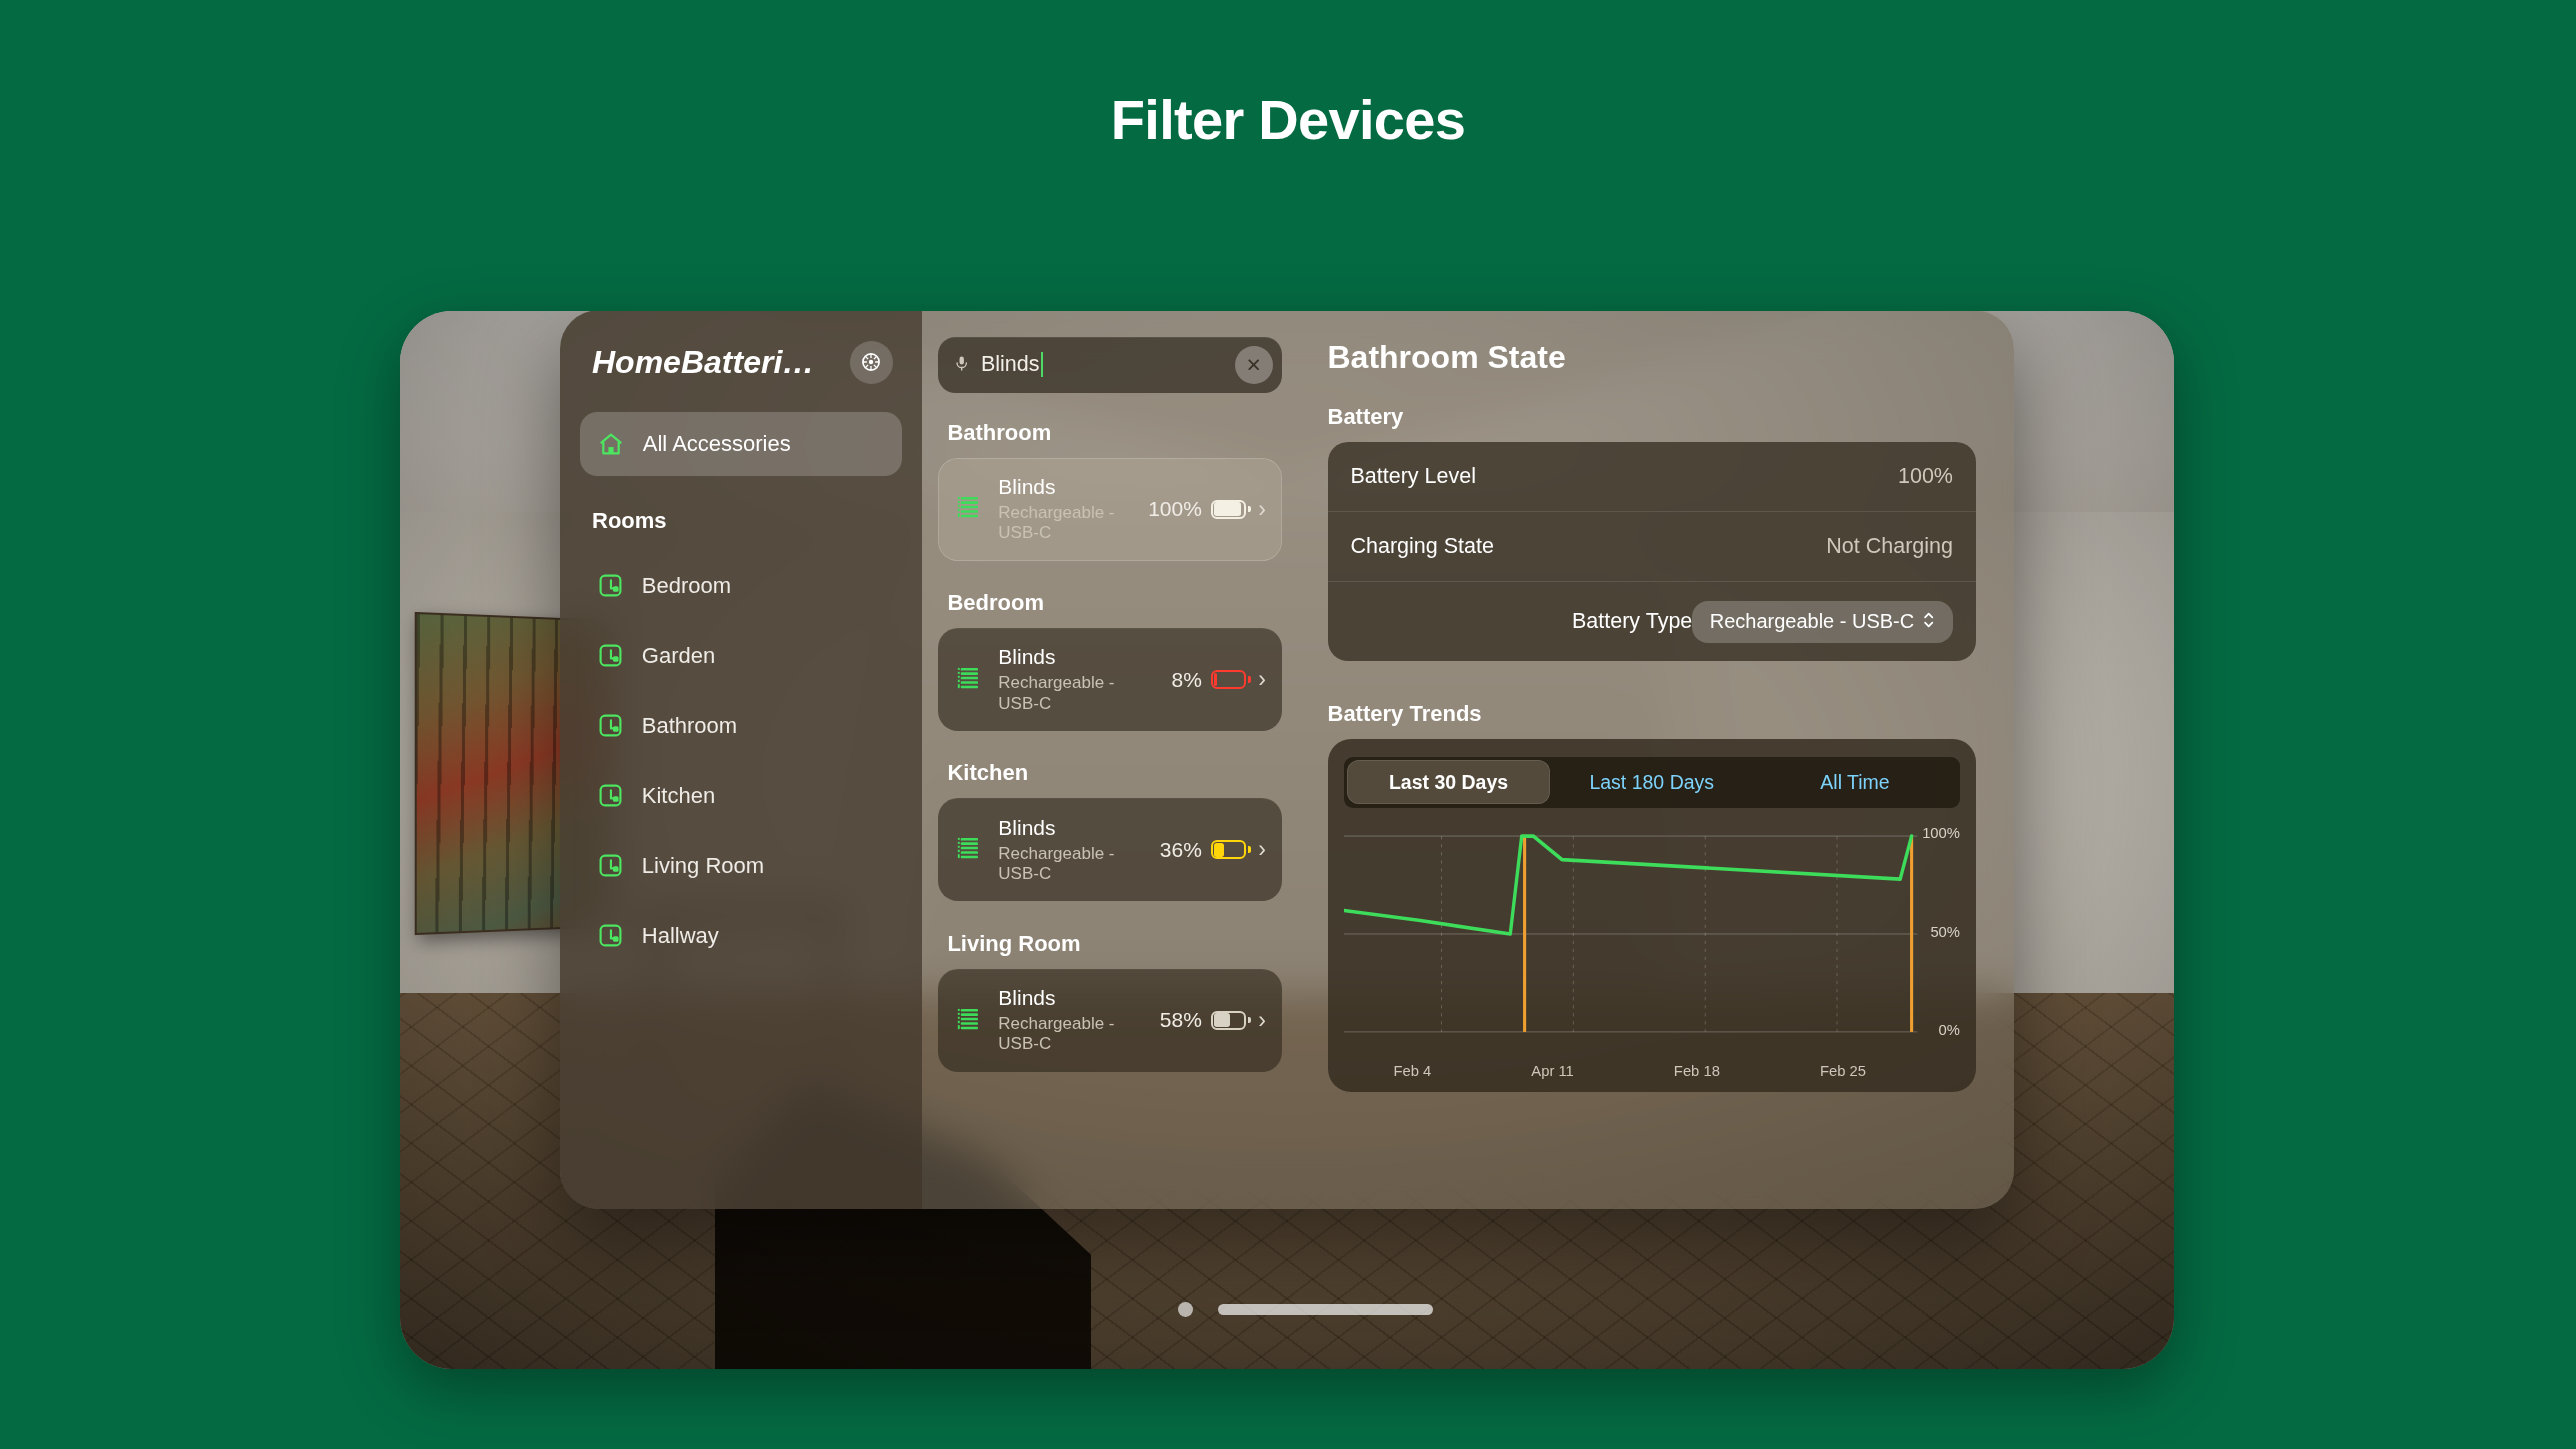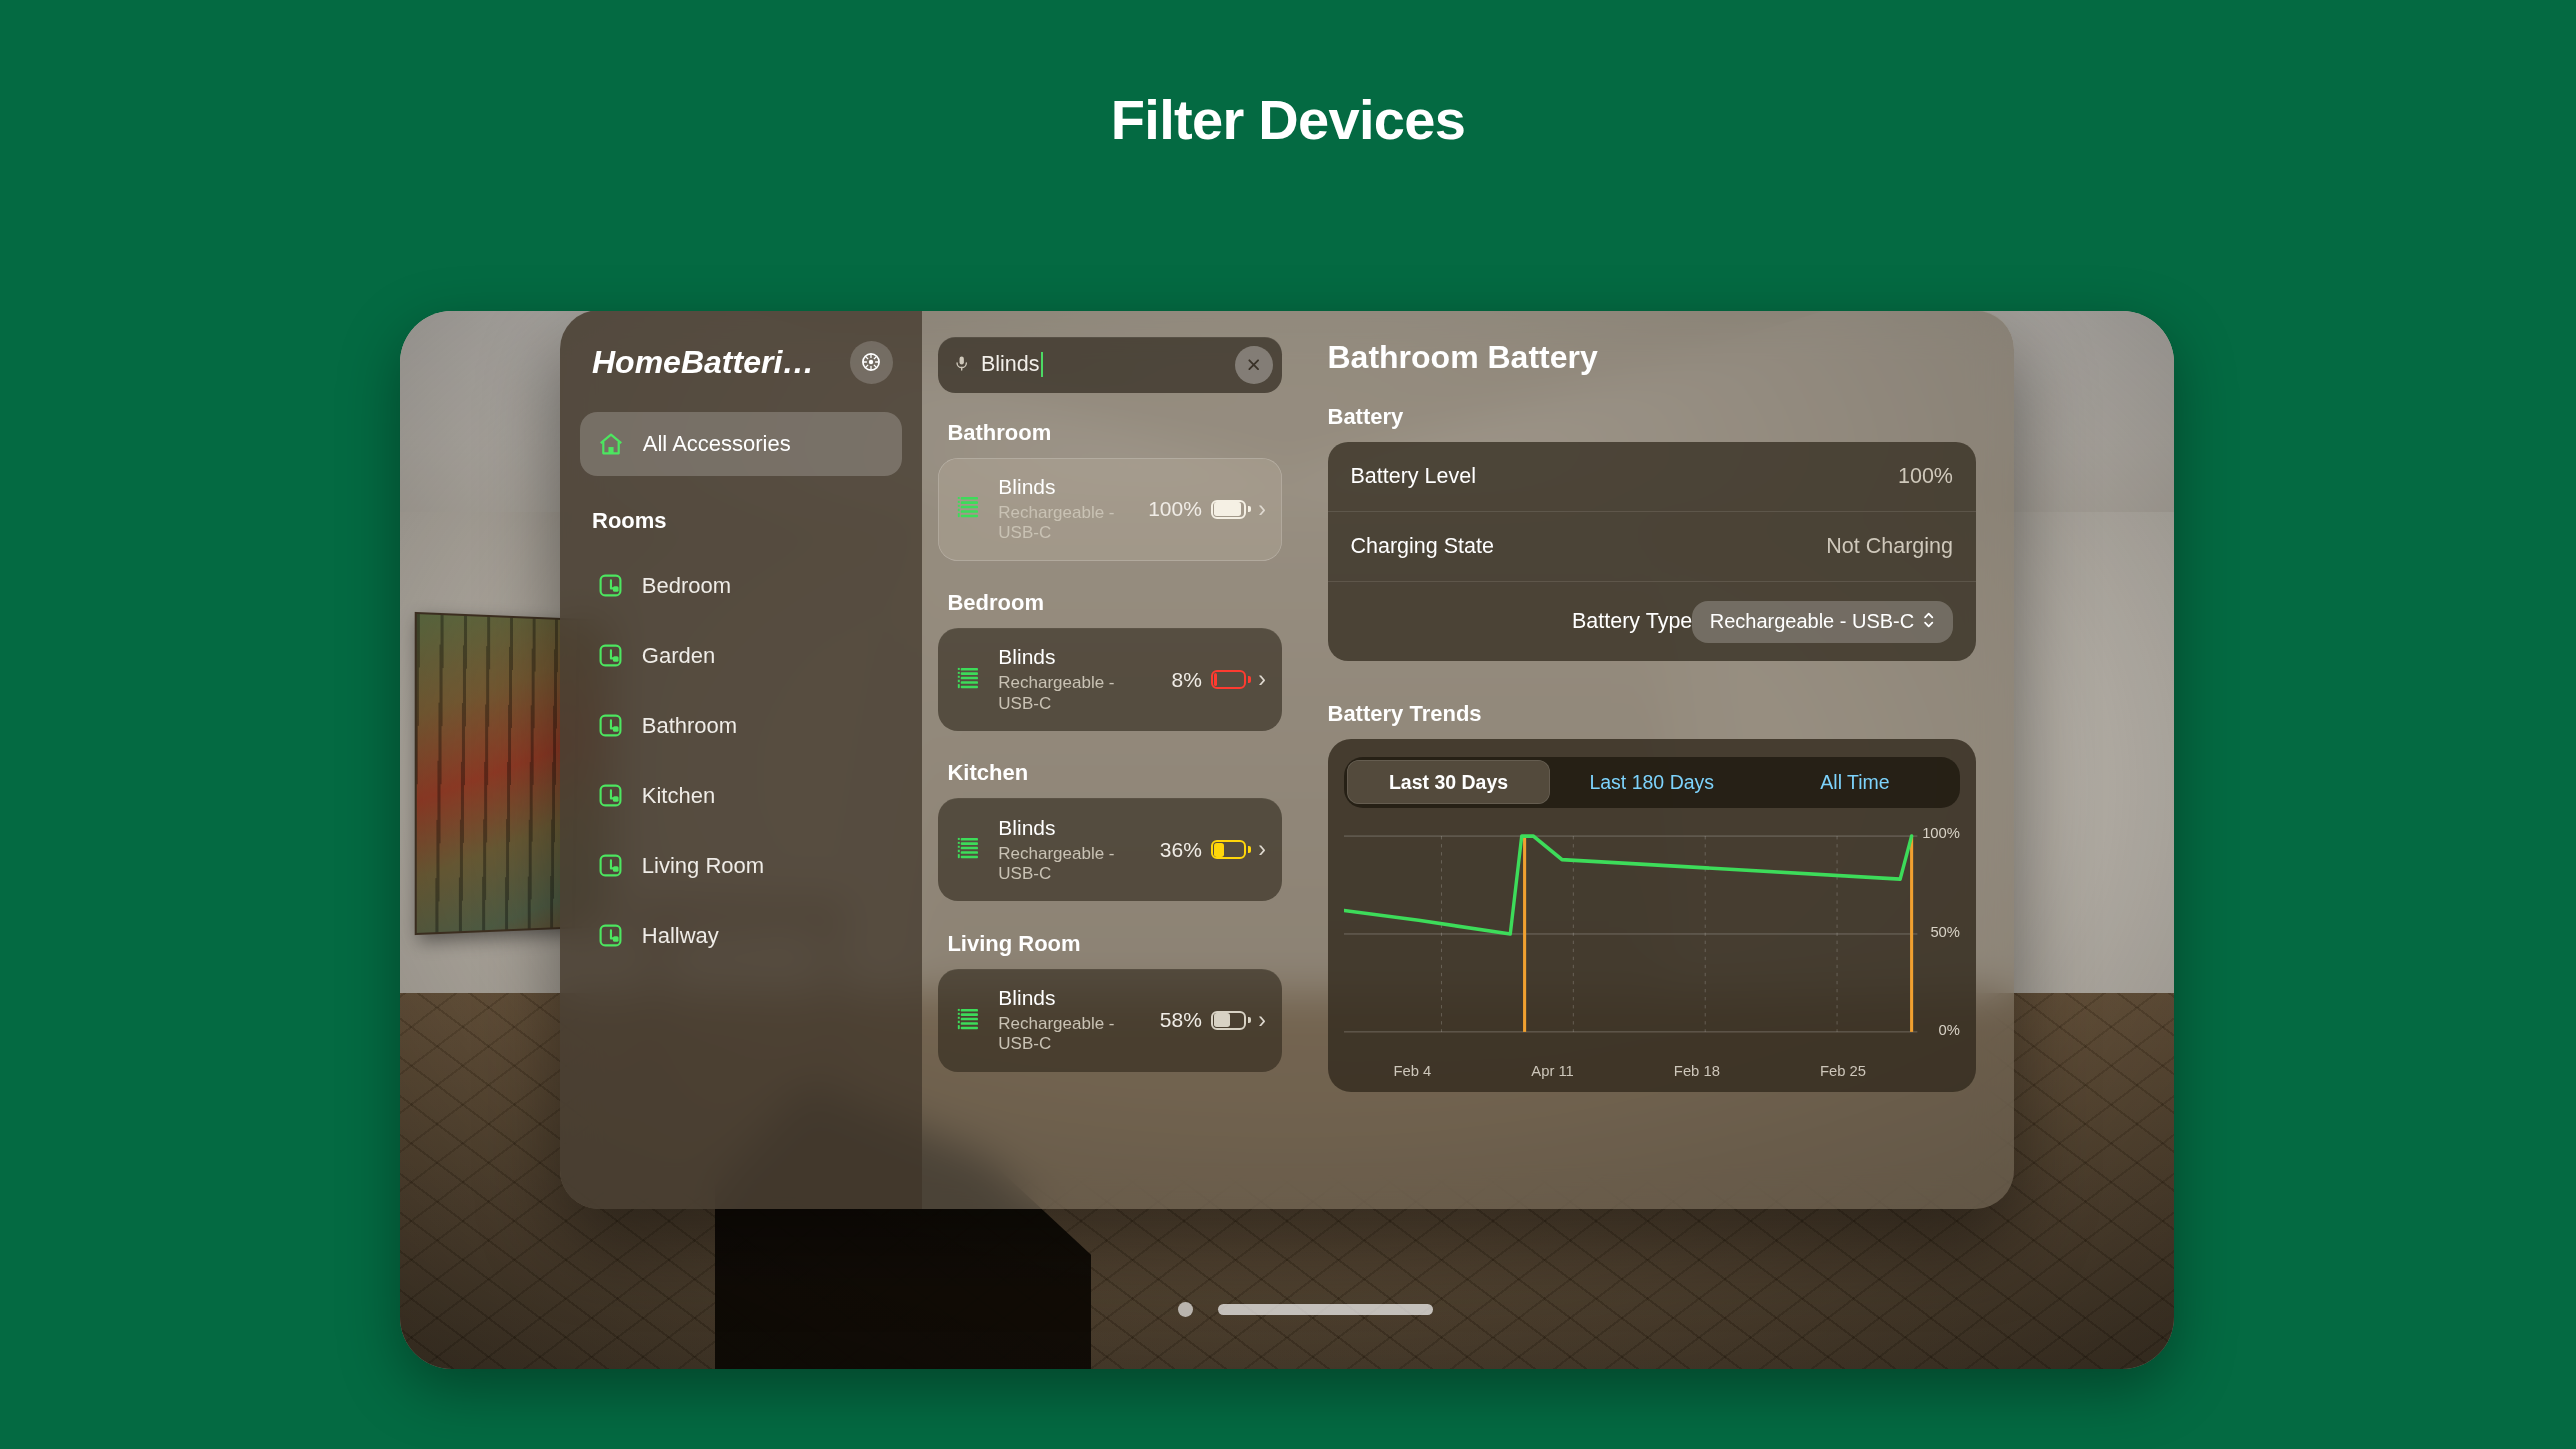--- a/index.html
+++ b/index.html
@@ -247,21 +247,21 @@
   .updown{ font-size:17.4px; color:#fff; line-height:.9; }
 
   
   .chart-card{
     border-radius:23px;
     background:rgba(52,44,32,.82);
     padding:17.4px 16px 13.4px 16px;
   }
   .seg{
     display:flex; background:rgba(26,21,13,.72);
-    border-radius:19px; padding:3.4px; margin-bottom:16px;
+    border-radius:9px; padding:3.4px; margin-bottom:16px;
   }
   .seg-item{
     flex:1; text-align:center; font-size:19.5px;
     padding:10.7px 0; border-radius:12px; color:#7dd3fc;
   }
   .seg-item.active{
     background:rgba(120,110,92,.55); color:#fff; font-weight:bold;
     box-shadow:inset 0 0 0 0.7px rgba(255,255,255,.14);
   }
   .plot-wrap{ position:relative; height:255px; }
@@ -541,21 +541,21 @@
                 <span class="tip"></span>
   <span class="fill" style="width:15.6px"></span>
               </span>
       <span class="chev">›</span>
     </span>
   </div>
         </div>
     </div>
 
     <div class="detail-col">
-      <div class="detail-title">Bathroom Battery</div>
+      <div class="detail-title">Bathroom State</div>
 
       <div class="sec-label">Battery</div>
 
       <div class="rows">
         <div class="row">
           <span class="k">Battery Level</span>
           <span class="v">100%</span>
         </div>
         <div class="row">
           <span class="k">Charging State</span>

